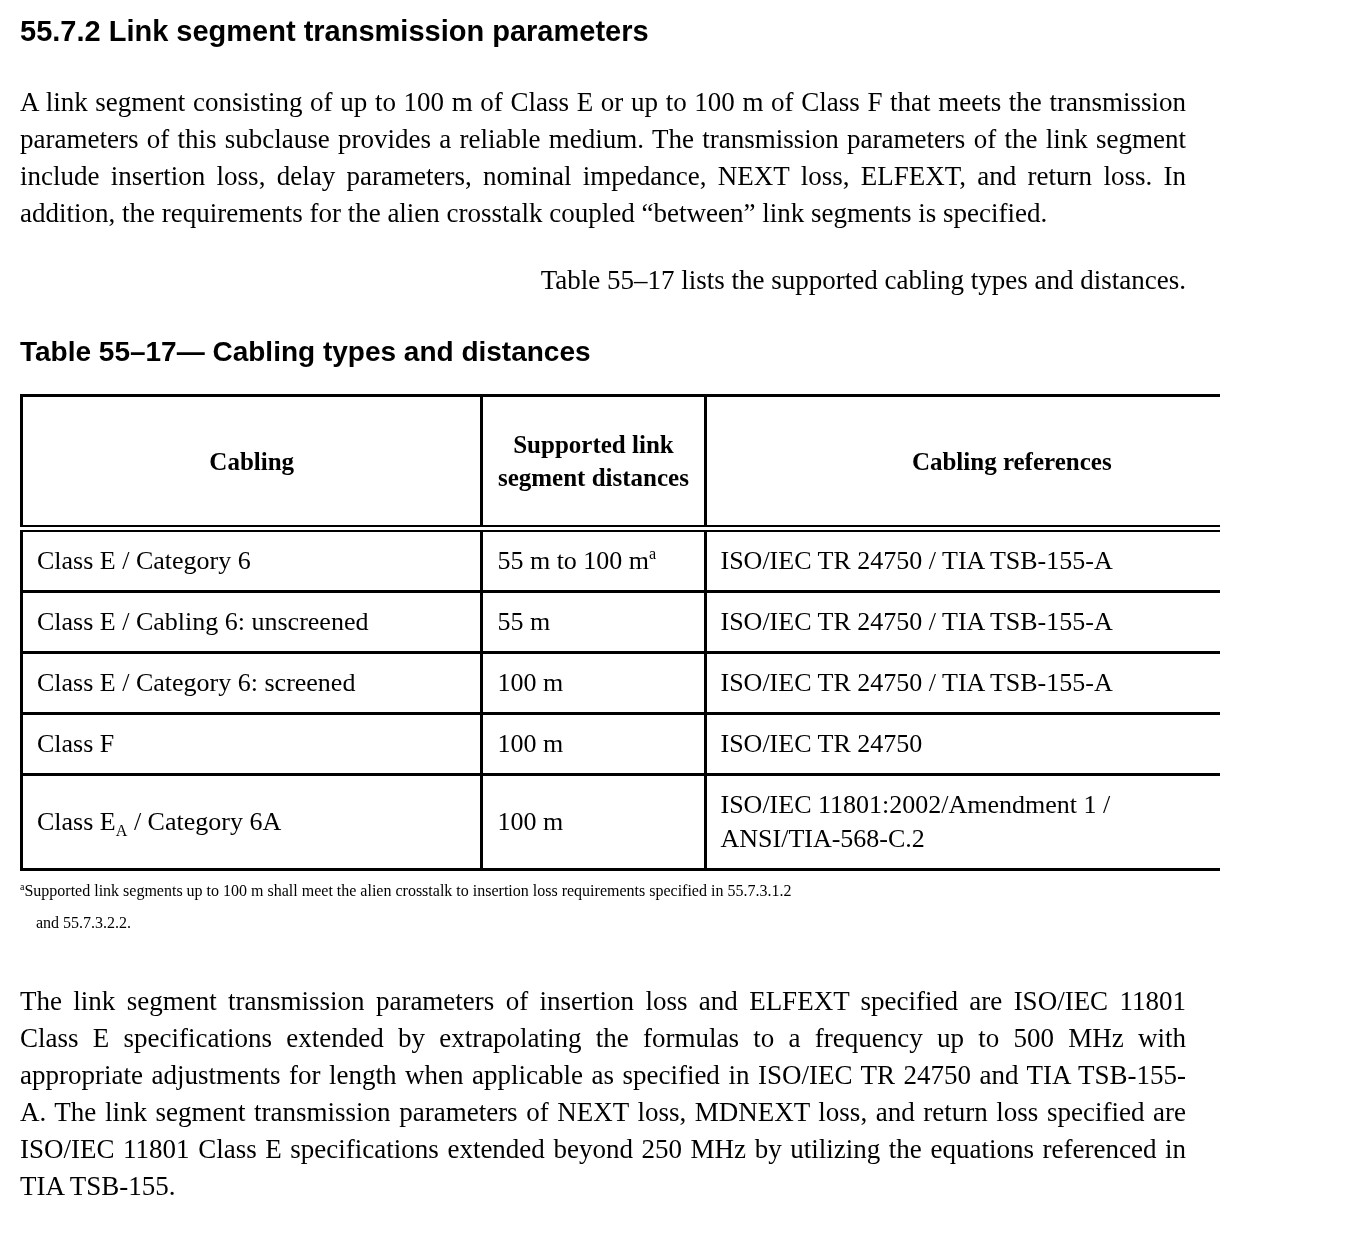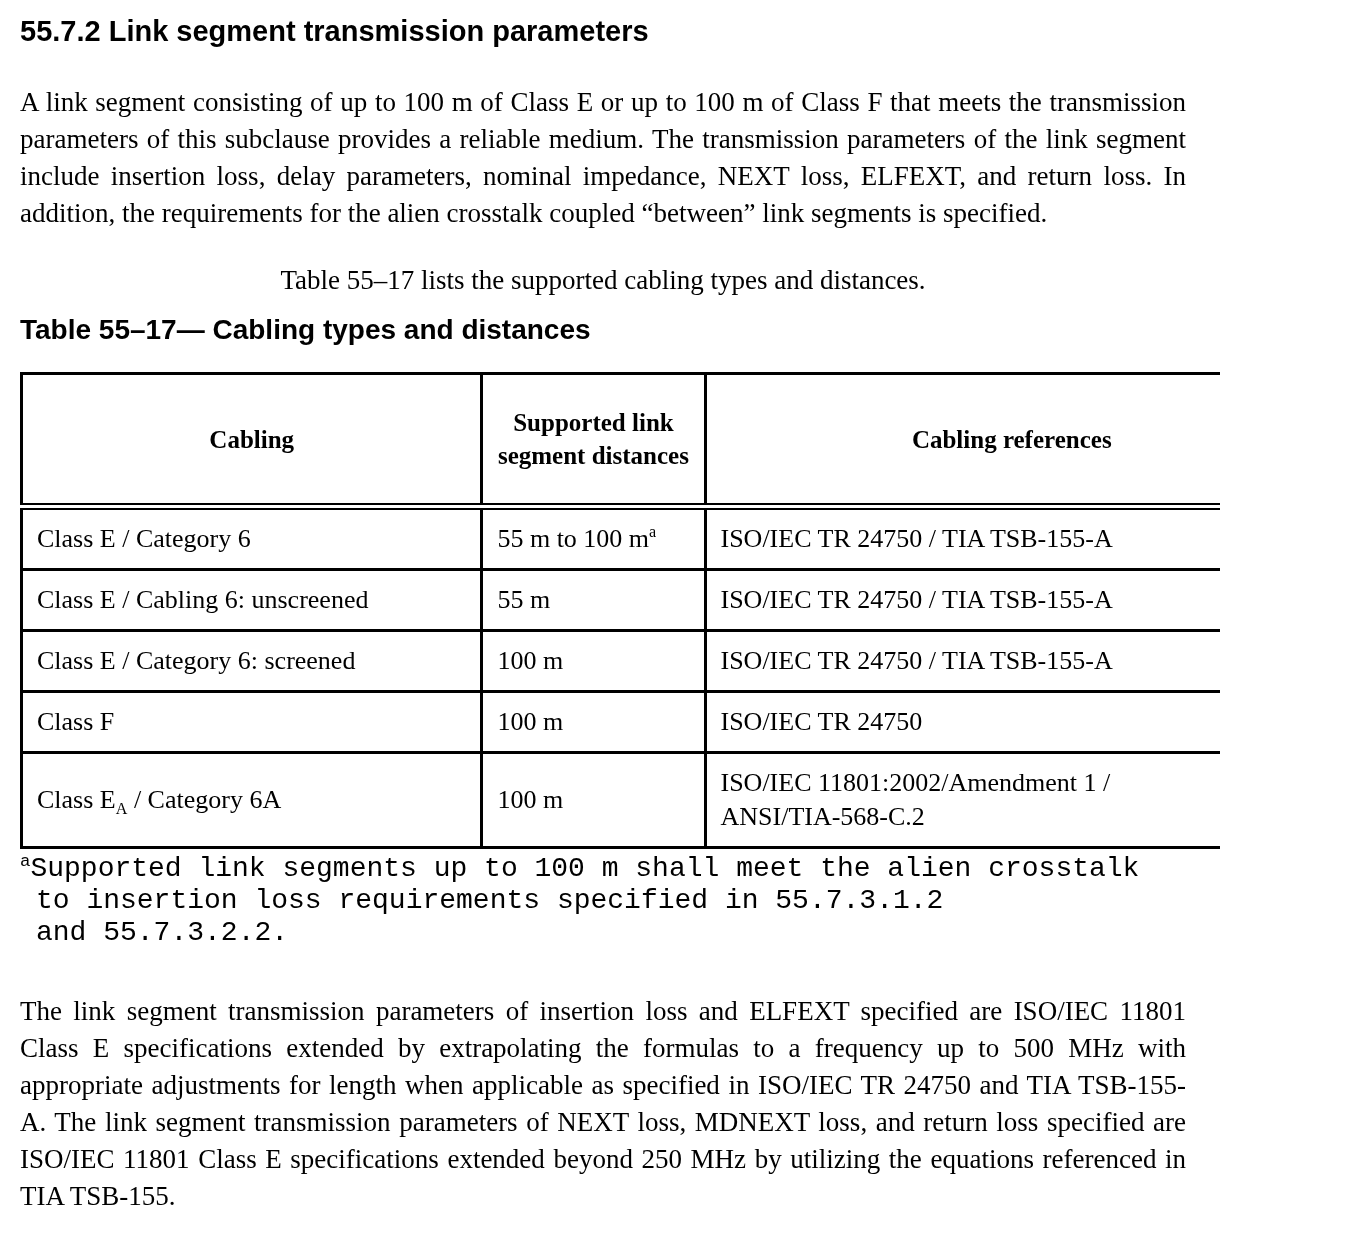--- a/index.html
+++ b/index.html
@@ -23,22 +23,22 @@
     font-weight: bold;
     font-size: 29px;
     line-height: 34px;
     margin: 0 0 36px 0;
   }
   .para {
     text-align: justify;
     margin: 0 0 30px 0;
   }
   .para-lead {
-    text-align: center;
-    margin: 0 0 12px 0;
+    text-align: right;
+    margin: 0 0 34px 0;
   }
   .table-title {
     font-family: "Liberation Sans", sans-serif;
     font-weight: bold;
     font-size: 28px;
     text-align: left;
     margin: 6px 0 24px 0;
   }
   table.data-table {
     border-collapse: collapse;
@@ -72,26 +72,25 @@
     font-size: 0.62em;
     line-height: 0;
     vertical-align: super;
   }
   table.data-table sub {
     font-size: 0.62em;
     line-height: 0;
     vertical-align: sub;
   }
   .footnote {
-    font-size: 28px;
+    font-size: 16px;
     line-height: 32px;
     margin: 4px 0 0 0;
     padding-left: 16px;
     text-indent: -16px;
-    font-family: Liberation Mono, monospace;
   }
   .spacer-after-table { height: 44px; }
 </style>
 </head>
 <body>
 
 <div class="page">
 
   <h2 class="heading">55.7.2 Link segment transmission parameters</h2>
 

